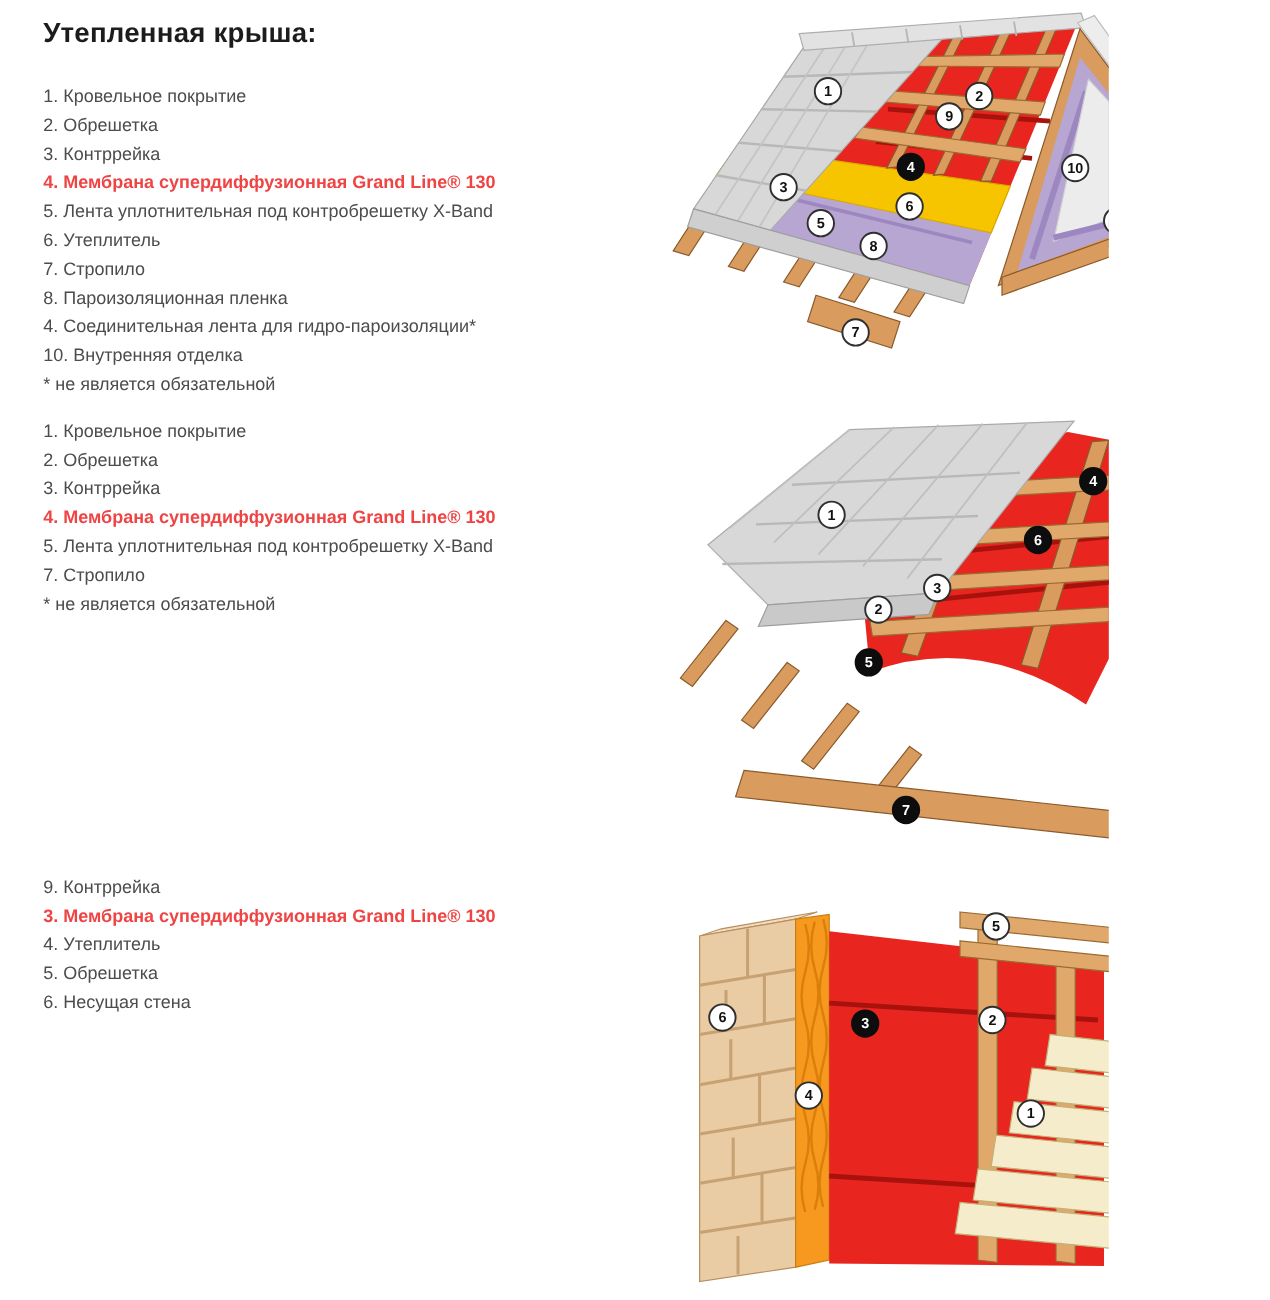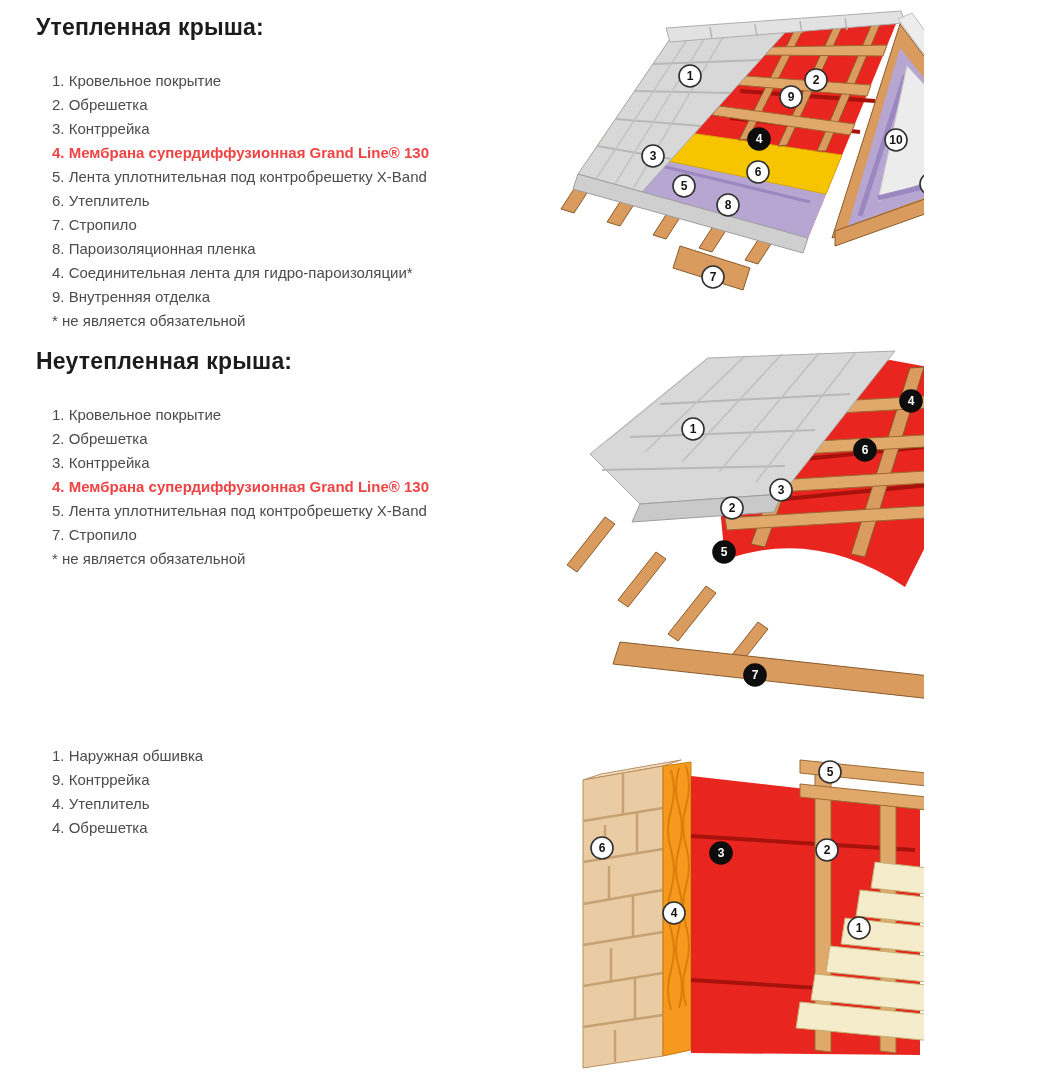--- a/index.html
+++ b/index.html
@@ -1,20 +1,20 @@
 <!DOCTYPE html>
 <html><head>
 <meta charset="utf-8">
 <style>
   html,body{margin:0;padding:0;background:#ffffff;}
   body{font-family:"Liberation Sans",sans-serif;}
   .page{position:relative;width:924px;height:1083px;background:#fff;overflow:hidden;}
   .textblock{position:absolute;left:36px;width:505px;}
   .textblock h2{font-size:23px;font-weight:700;color:#1c1c1c;margin:0 0 28px 0;letter-spacing:.2px;}
-  .textblock ul{list-style:none;margin:16px;padding:0;}
+  .textblock ul{list-style:none;margin:0;padding:0;}
   .textblock li{font-size:15px;line-height:24px;color:#4c4c4c;}
   .textblock li.strong{font-weight:700;color:#ef4444;}
   .diagram{position:absolute;}
   .mk circle{fill:#ffffff;stroke:#2f2f2f;stroke-width:1.6;}
   .mk text{font-family:"Liberation Sans",sans-serif;font-size:12px;font-weight:700;fill:#111;text-anchor:middle;dominant-baseline:central;}
   .mk.dark circle{fill:#0d0d0d;stroke:#0d0d0d;}
   .mk.dark text{fill:#ffffff;}
   .wood{fill:#d99c5e;stroke:#8a5a2b;stroke-width:1;}
   .batten{fill:#e0a96b;stroke:#9a6a33;stroke-width:1;}
 </style>
@@ -28,21 +28,21 @@
     <ul>
       <li>1. Кровельное покрытие</li>
       <li>2. Обрешетка</li>
       <li>3. Контррейка</li>
       <li class="strong">4. Мембрана супердиффузионная Grand Line® 130</li>
       <li>5. Лента уплотнительная под контробрешетку X-Band</li>
       <li>6. Утеплитель</li>
       <li>7. Стропило</li>
       <li>8. Пароизоляционная пленка</li>
       <li>4. Соединительная лента для гидро-пароизоляции*</li>
-      <li>9. Внутренняя отделка</li>
+      <li>10. Внутренняя отделка</li>
       <li>* не является обязательной</li>
     </ul>
   </div>
 
   <div class="diagram" style="left:560px;top:6px">
     <svg width="488" height="300" viewBox="0 0 488 300">
 
       <g>
         <polygon class="wood" points="23,169 36,173 14,207 1,203"></polygon>
         <polygon class="wood" points="69,182 82,186 60,220 47,216"></polygon>
@@ -149,21 +149,20 @@
           <text>10</text>
         </g>
       <g class="mk" transform="translate(371,178)">
           <circle r="11"></circle>
           <text>9</text>
         </g>
     </svg>
   </div>
 
   <div class="textblock" style="top:348px">
-    <h2>Неутепленная крыша:</h2>
     <ul>
       <li>1. Кровельное покрытие</li>
       <li>2. Обрешетка</li>
       <li>3. Контррейка</li>
       <li class="strong">4. Мембрана супердиффузионная Grand Line® 130</li>
       <li>5. Лента уплотнительная под контробрешетку X-Band</li>
       <li>7. Стропило</li>
       <li>* не является обязательной</li>
     </ul>
   </div>
@@ -238,24 +237,25 @@
         </g>
       <g class="mk dark" transform="translate(195,333)">
           <circle r="11"></circle>
           <text>7</text>
         </g>
     </svg>
   </div>
 
   <div class="textblock" style="top:728px">
     <ul>
-      <li>1. Наружная обшивка</li>
       <li>9. Контррейка</li>
+      <li class="strong">3. Мембрана супердиффузионная Grand Line® 130</li>
       <li>4. Утеплитель</li>
-      <li>4. Обрешетка</li>
+      <li>5. Обрешетка</li>
+      <li>6. Несущая стена</li>
     </ul>
   </div>
 
   <div class="diagram" style="left:575px;top:750px">
     <svg width="478" height="320" viewBox="0 0 478 320">
 
       <g>
         <polygon fill="#f3ddc1" stroke="#b98e5f" points="8,30 88,16 106,10 26,24"></polygon>
         <polygon fill="#e9cba4" stroke="#b98e5f" points="8,30 88,16 88,306 8,318"></polygon>
         <g stroke="#c8a172" stroke-width="2.5">

